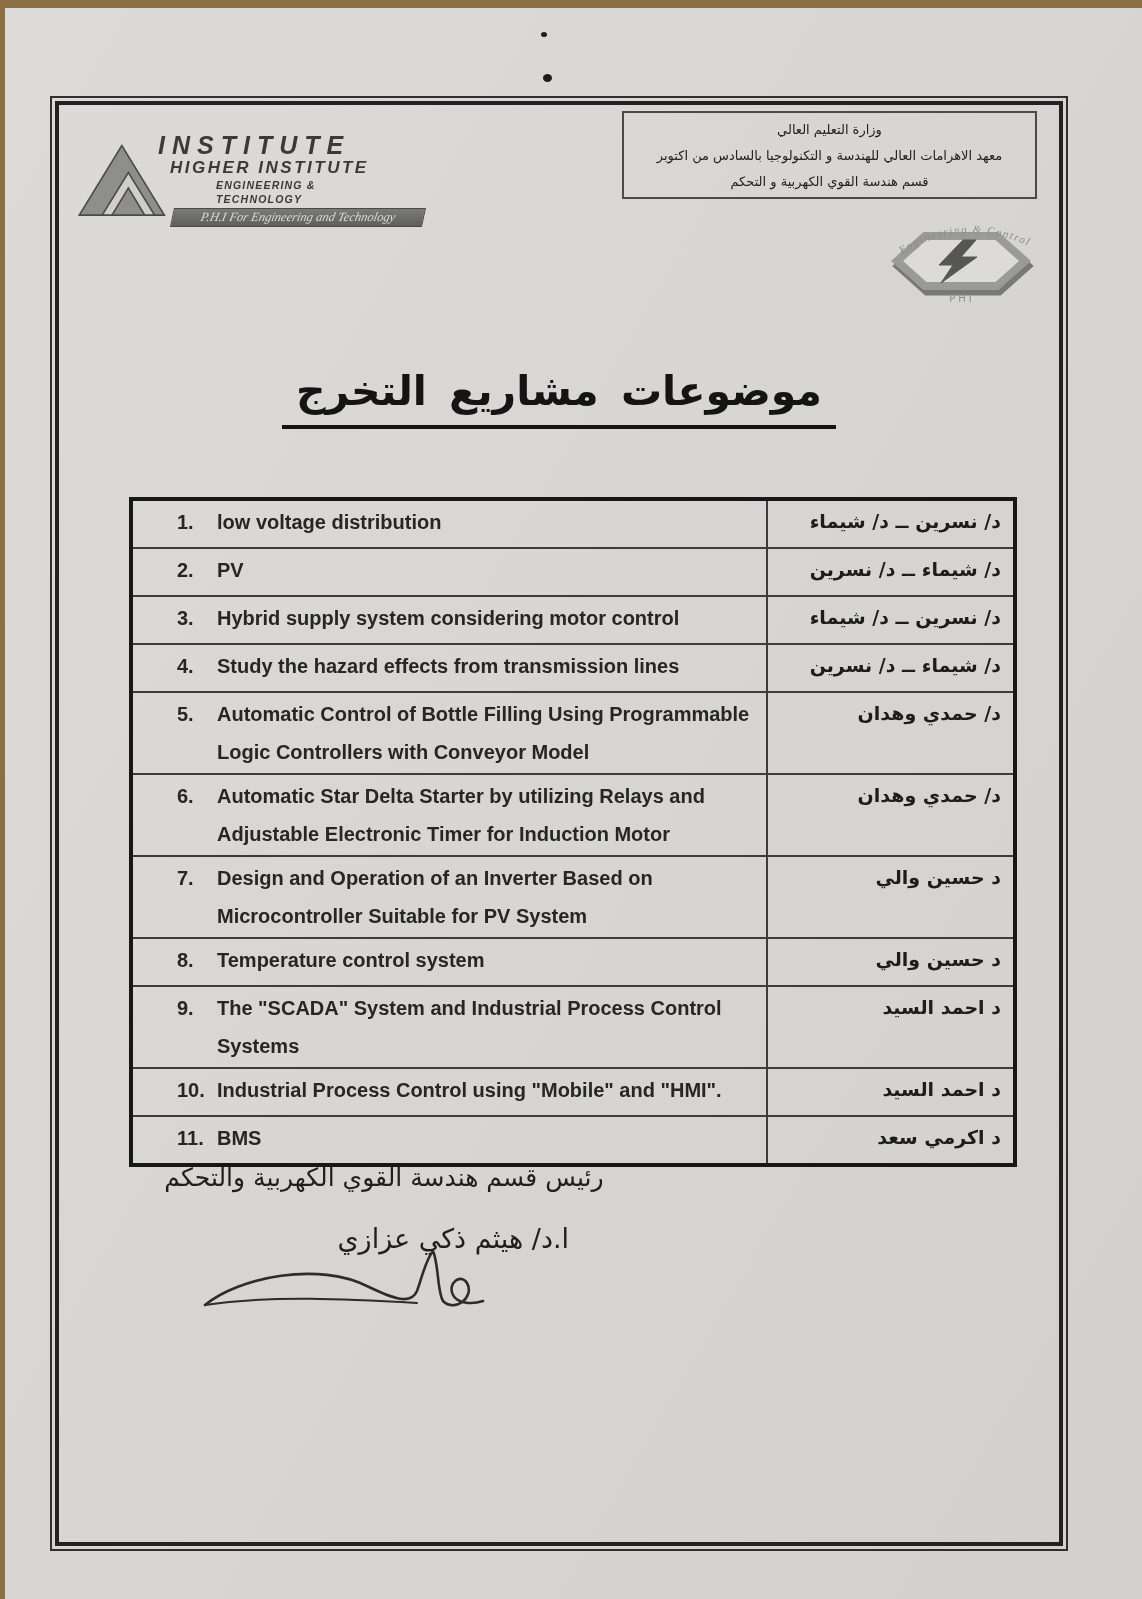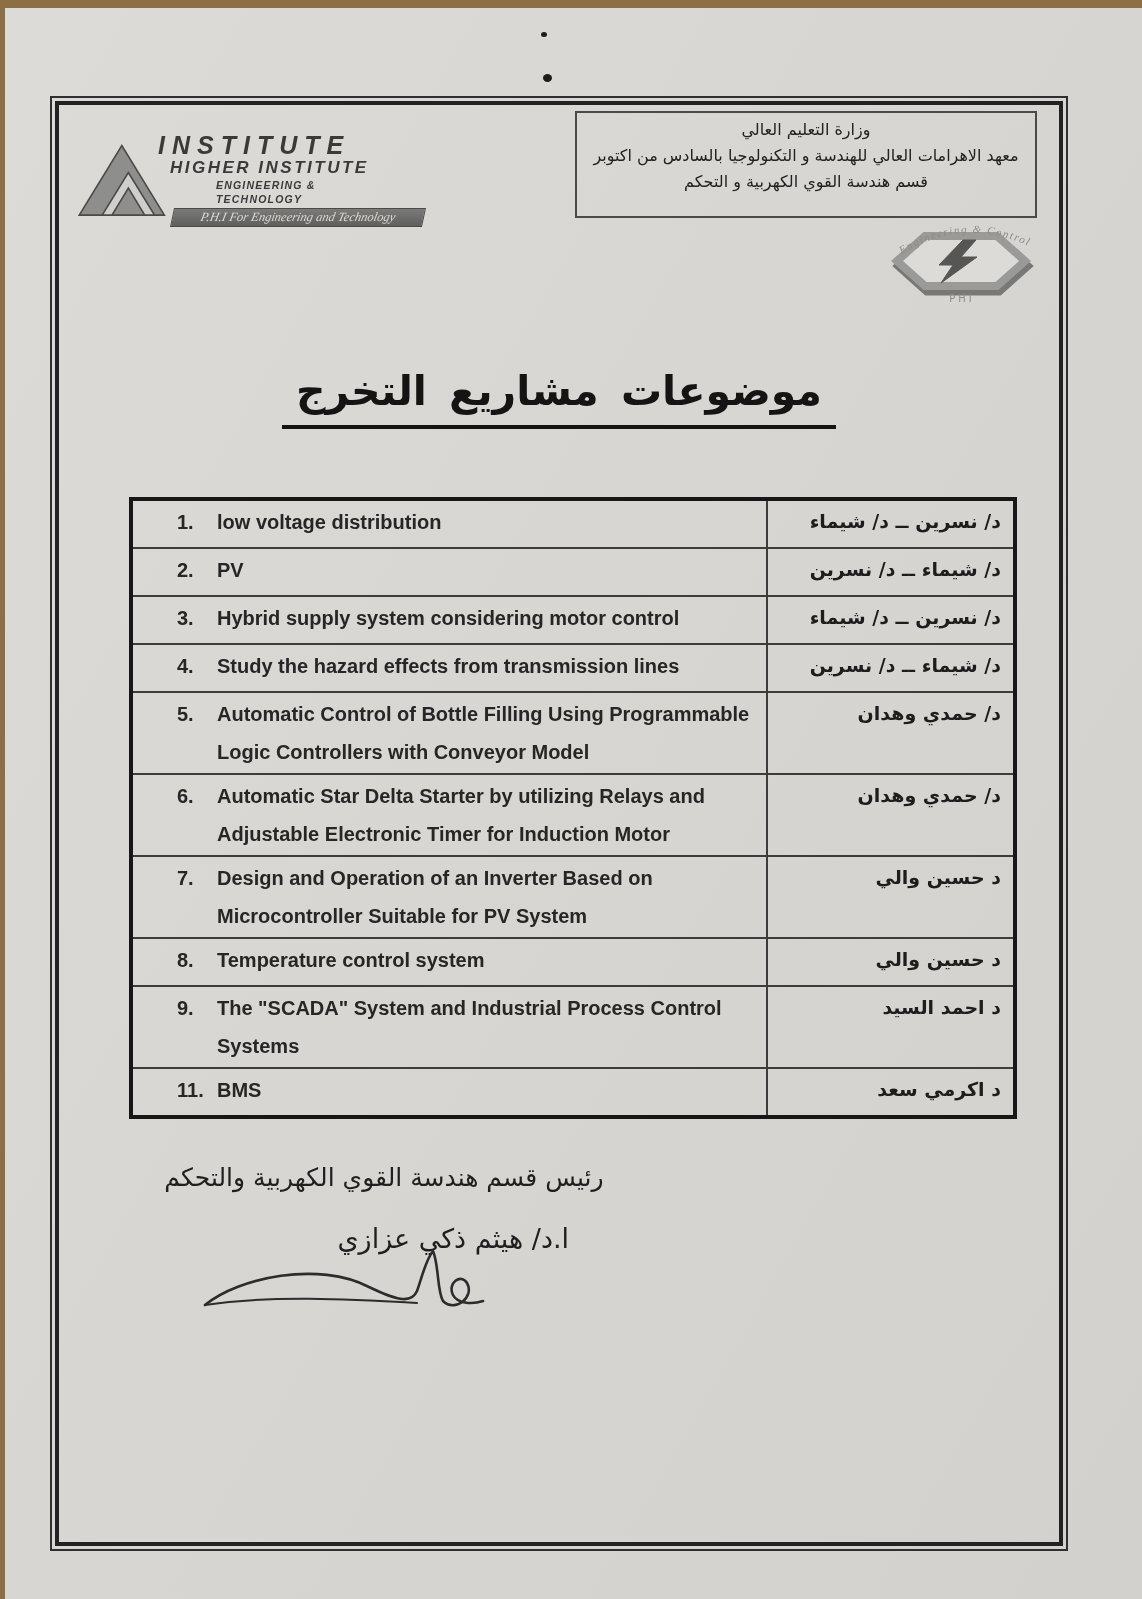--- a/index.html
+++ b/index.html
@@ -34,24 +34,24 @@
   .logo-l3{font-size:10.5px;font-weight:bold;letter-spacing:1.2px;line-height:14px;margin-left:58px;}
   .logo-banner{
     margin-left:14px;margin-top:2px;width:250px;
     background:linear-gradient(#7a7a78,#5f5f5d);
     color:#dddbd4;font-family:"Liberation Serif",serif;font-style:italic;
     font-size:12.5px;text-align:center;line-height:17px;
     transform:skewX(-12deg);border:1px solid #4a4a48;
   }
   
   .ministry{
-    position:absolute;right:22px;top:6px;width:462px;
+    position:absolute;right:22px;top:6px;width:415px;
     border:2px solid #4a4a4a;
     direction:rtl;text-align:center;color:#222;
-    font-size:16px;line-height:26px;padding:4px 6px 21px;
+    font-size:13px;line-height:26px;padding:4px 6px 2px;
     box-sizing:border-box;background:transparent;
   }
   
   .stamp{position:absolute;left:818px;top:104px;width:170px;height:95px;}
   
   .title-wrap{position:absolute;left:0;top:262px;width:100%;text-align:center;}
   .page-title{
     display:inline-block;direction:rtl;
     font-size:41px;font-weight:bold;color:#141414;
     border-bottom:4px solid #141414;padding:0 14px 10px;
@@ -170,20 +170,24 @@
         </tr>
         <tr>
           <td class="c-en"><span class="num">8.</span><span>Temperature control system</span></td>
           <td class="c-ar">د حسين والي</td>
         </tr>
         <tr>
           <td class="c-en"><span class="num">9.</span><span>The "SCADA"  System and Industrial Process Control Systems</span></td>
           <td class="c-ar">د احمد السيد</td>
         </tr>
         <tr>
+          <td class="c-en"><span class="num">10.</span><span>Industrial Process Control using "Mobile" and "HMI".</span></td>
+          <td class="c-ar">د احمد السيد</td>
+        </tr>
+        <tr>
           <td class="c-en"><span class="num">11.</span><span>BMS</span></td>
           <td class="c-ar">د اكرمي سعد</td>
         </tr>
       </tbody>
         </table>
 
       <div class="footer-role">رئيس قسم هندسة القوي الكهربية والتحكم</div>
       <div class="footer-name">ا.د/ هيثم ذكي عزازي</div>
       <svg class="signature" width="310" height="80" viewBox="0 0 310 80">
         <path d="M6,62 C40,34 120,18 170,44 C195,56 212,62 218,48 C222,38 226,18 234,8 C240,22 238,48 244,58 C256,70 276,54 268,40 C262,30 248,40 254,52 C258,60 272,62 284,58" fill="none" stroke="#2c2c2c" stroke-width="2.6" stroke-linecap="round" stroke-linejoin="round"></path>

